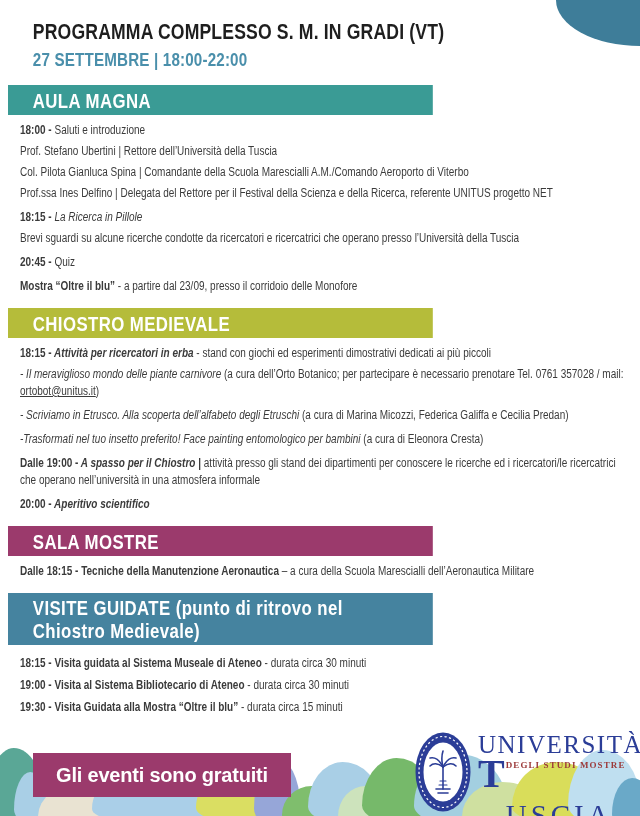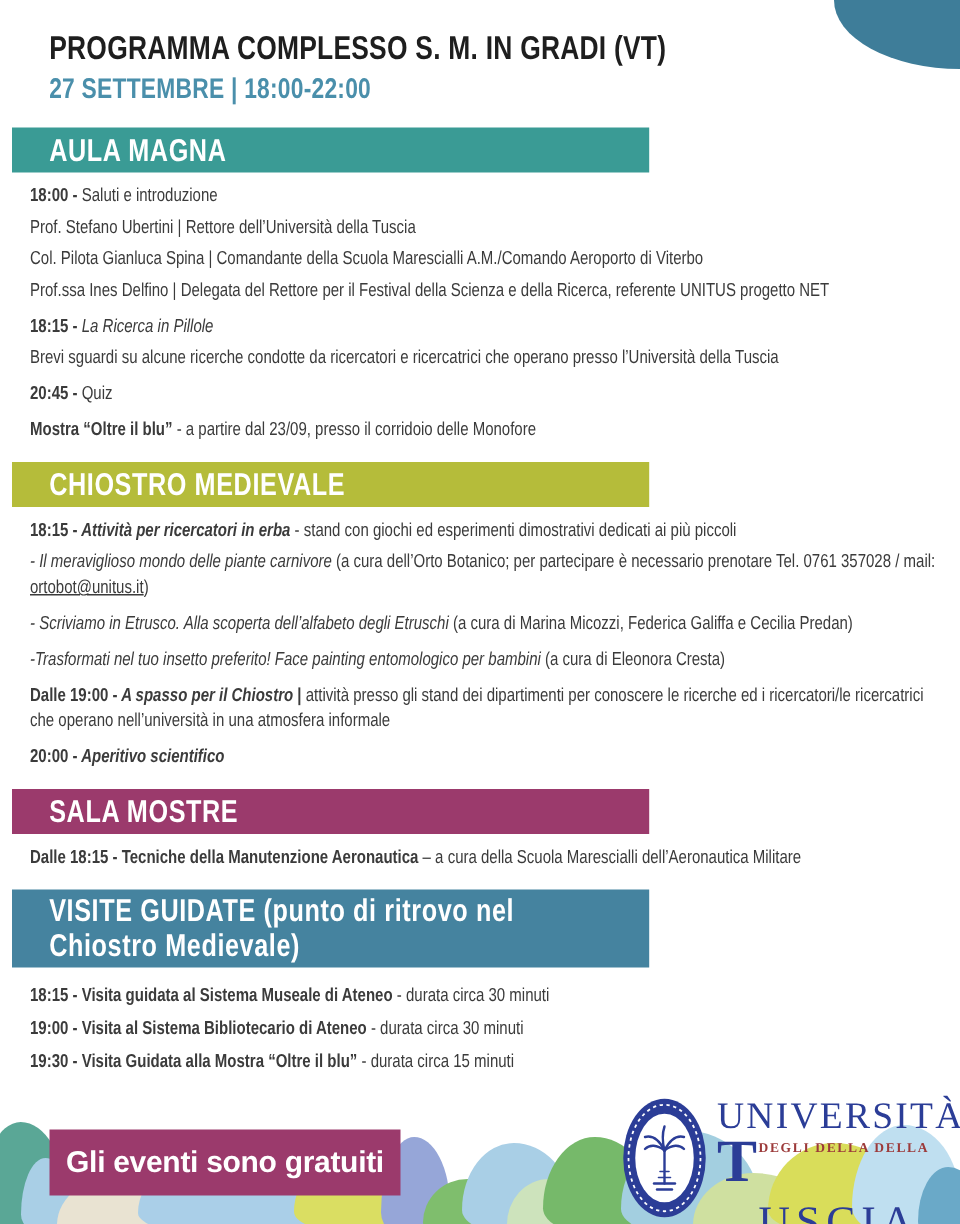--- a/index.html
+++ b/index.html
@@ -52,21 +52,21 @@
   .t7  { left:282px; bottom:-10px; width:62px;  height:40px; background:#7fbe6d; }
   .t8  { left:308px; bottom:-8px;  width:72px;  height:62px; background:#a9cfe6; }
   .t9  { left:338px; bottom:-12px; width:58px;  height:42px; background:#cde3bc; }
   .t10 { left:362px; bottom:-8px;  width:72px;  height:66px; background:#76b96a; }
   .t11 { left:414px; bottom:-10px; width:92px;  height:72px; background:#a3cfe0; }
   .t12 { left:462px; bottom:-14px; width:84px;  height:48px; background:#cfe0a0; }
   .t13 { left:512px; bottom:-8px;  width:92px;  height:62px; background:#d9dd5a; }
   .t14 { left:568px; bottom:-10px; width:72px;  height:76px; background:#bfdff0; }
   .t15 { left:612px; bottom:-12px; width:42px;  height:50px; background:#6aa9c8; }
   .free-btn {
-    position:absolute; left:33px; bottom:19px; width:234px; height:44px;
+    position:absolute; left:33px; bottom:19px; width:258px; height:44px;
     background:#9b3a6c; border:none; color:#ffffff; font-weight:bold;
     font-size:20px; letter-spacing:-0.2px; display:flex; align-items:center;
     justify-content:center; font-family:"Liberation Sans", sans-serif; cursor:pointer;
   }
   .logo { position:absolute; right:2px; bottom:0; width:224px; height:88px; }
   .seal { position:absolute; left:0; top:3px; }
   .wordmark { position:absolute; left:64px; top:6px; width:160px; font-family:"Liberation Serif", serif; }
   .wm-line1 { font-size:25px; color:#2b3d97; letter-spacing:1.5px; line-height:22px; white-space:nowrap; }
   .wm-row { display:flex; align-items:flex-start; margin-top:0px; }
   .wm-t { font-size:40px; line-height:36px; color:#2b3d97; font-weight:bold; }
@@ -152,21 +152,21 @@
           <path d="M22 58 L36 58"></path>
           <path d="M24 62 L34 62"></path>
           <path d="M26 50 L32 50 M25 54 L33 54" stroke-width="1.1"></path>
         </g>
       </svg>
       <div class="wordmark">
         <div class="wm-line1">UNIVERSITÀ</div>
         <div class="wm-row">
           <div class="wm-t">T</div>
           <div class="wm-col">
-            <div class="wm-line2">DEGLI DELLA DELLA</div>
+            <div class="wm-line2">DEGLI STUDI MOSTRE</div>
             <div class="wm-line3">USCIA</div>
           </div>
         </div>
       </div>
     </div>
   </div>
 
 </div>
 
 </body></html>

